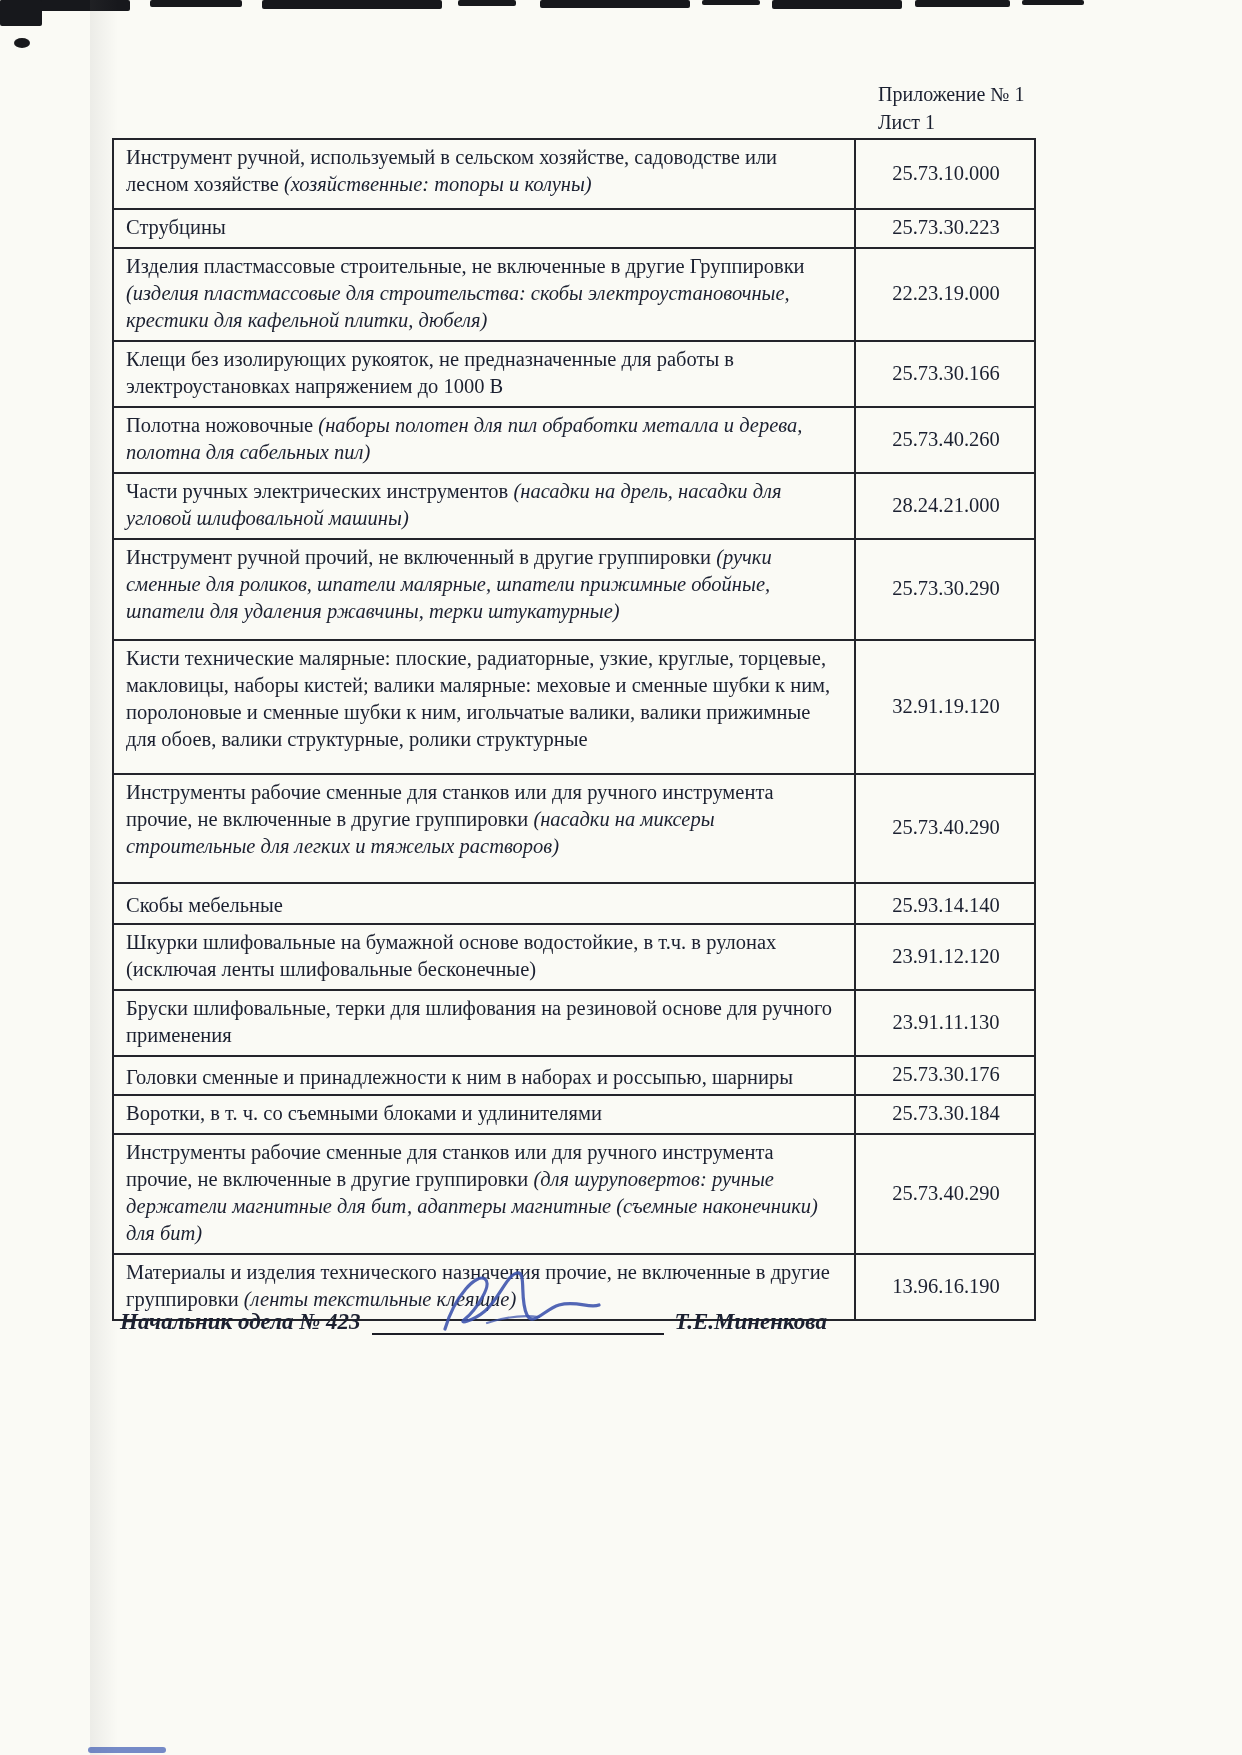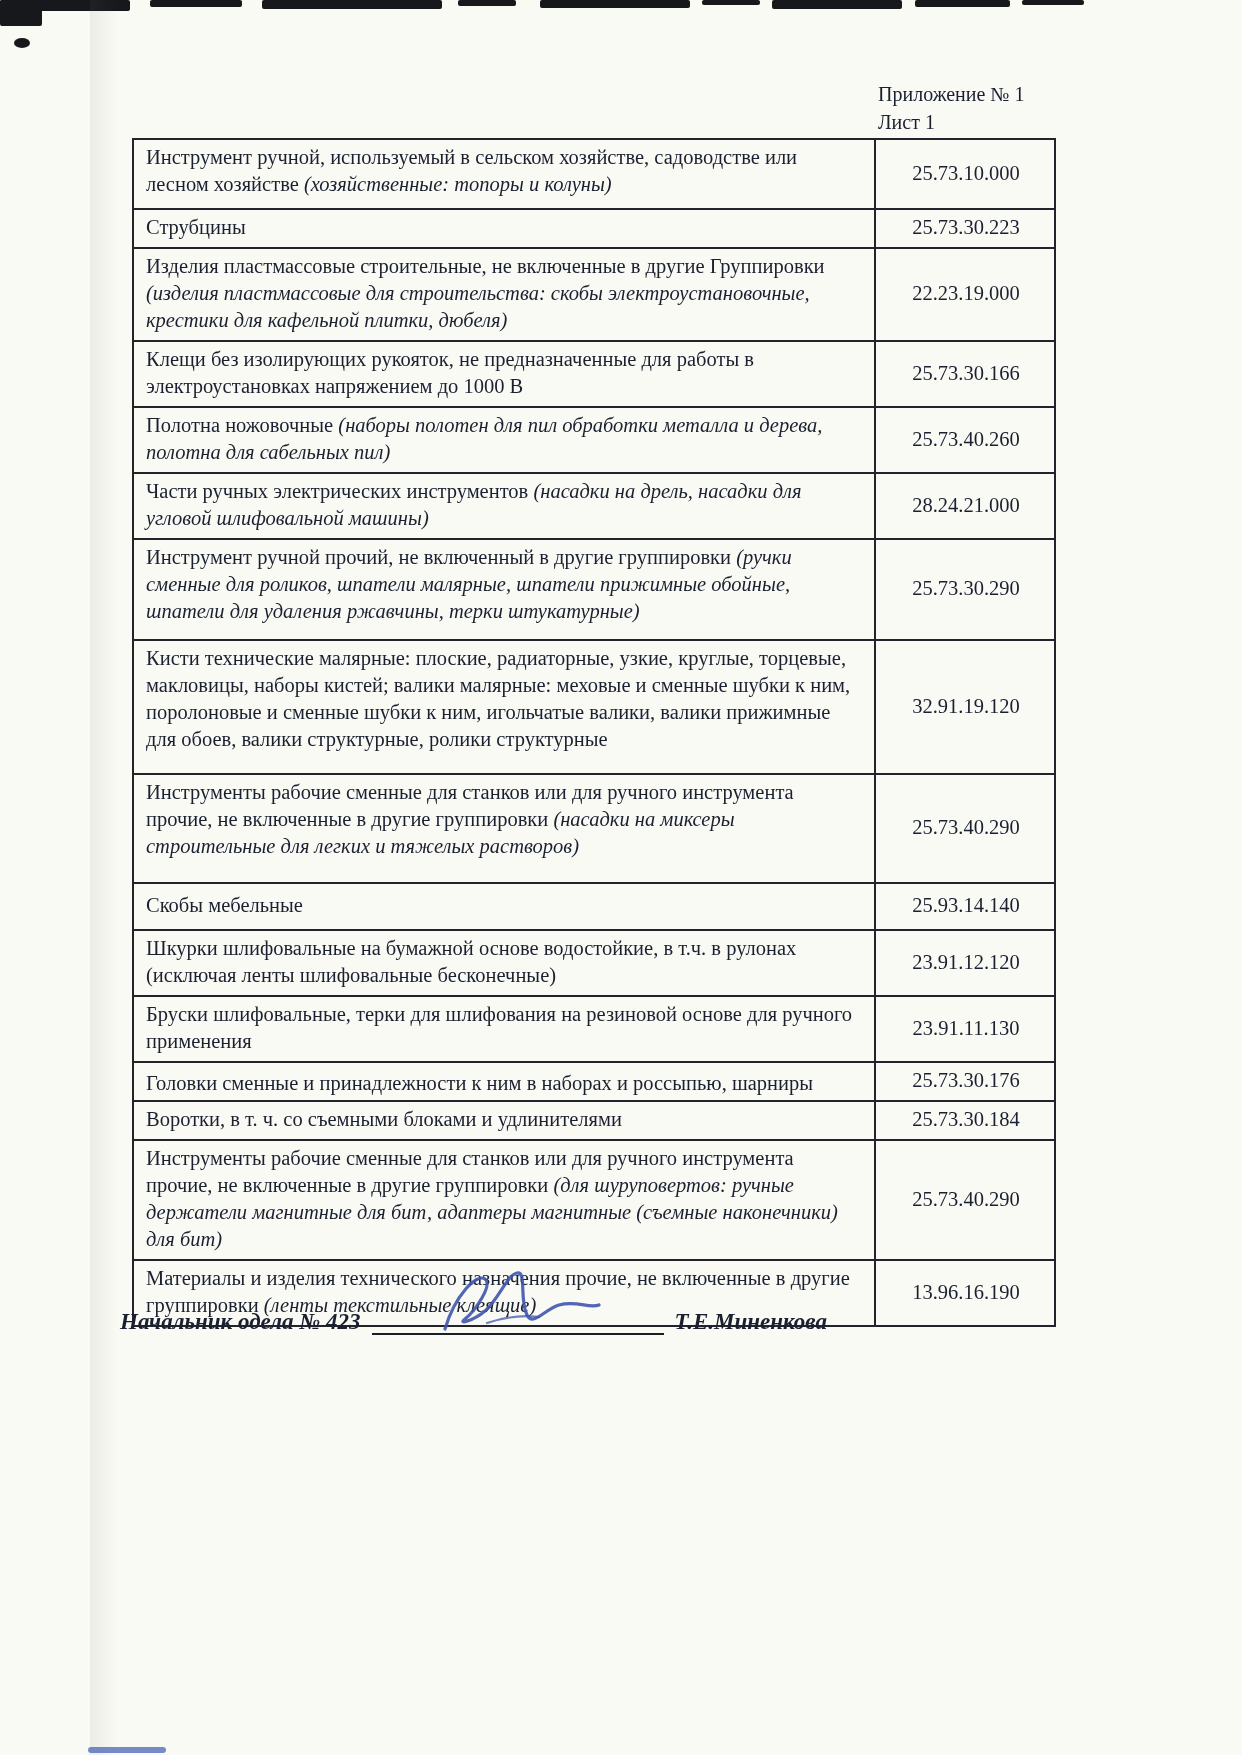--- a/index.html
+++ b/index.html
@@ -23,41 +23,41 @@
     position:absolute; left:88px; bottom:2px; width:78px; height:6px;
     background:#2e4fae; opacity:.65; border-radius:3px;
   }
 
   .header {
     position:absolute; left:878px; top:80px;
     font-size:20px; line-height:28px;
   }
 
   table.doc-table {
-    position:absolute; left:132px; top:138px; width:922px;
+    position:absolute; left:112px; top:138px; width:922px;
     border-collapse:collapse;
     table-layout:fixed;
   }
   table.doc-table td {
     border:2px solid #23242b;
     padding:4px 10px 6px 12px;
     font-size:20.5px;
     line-height:27px;
     vertical-align:middle;
   }
   td.desc { width:742px; }
   td.code { width:180px; text-align:center;margin-left:46px; }
   .it { font-style:italic; }
 
   
   table.doc-table tr:nth-child(1)  td.desc { padding-bottom:10px; }
   table.doc-table tr:nth-child(7)  td.desc { padding-bottom:14px;margin-top:39px; }
   table.doc-table tr:nth-child(8)  td.desc { padding-bottom:20px; }
   table.doc-table tr:nth-child(9)  td.desc { padding-bottom:22px; }
-  table.doc-table tr:nth-child(10) td      { padding-top:8px; padding-bottom:10px; }
+  table.doc-table tr:nth-child(10) td      { padding-top:8px; padding-bottom:4px; }
   table.doc-table tr:nth-child(13) td.desc { padding-bottom:0; }
 
   .sig-row {
     position:absolute; left:120px; top:1305px;
     display:flex; align-items:flex-end;
     font-size:23px; font-weight:bold; font-style:italic;
     white-space:nowrap;
     gap:7px;
   }
   .sig-line {

